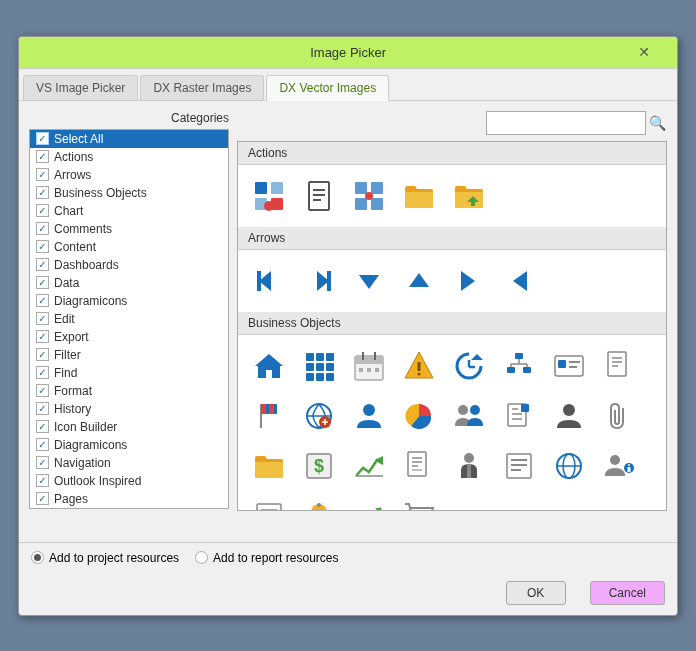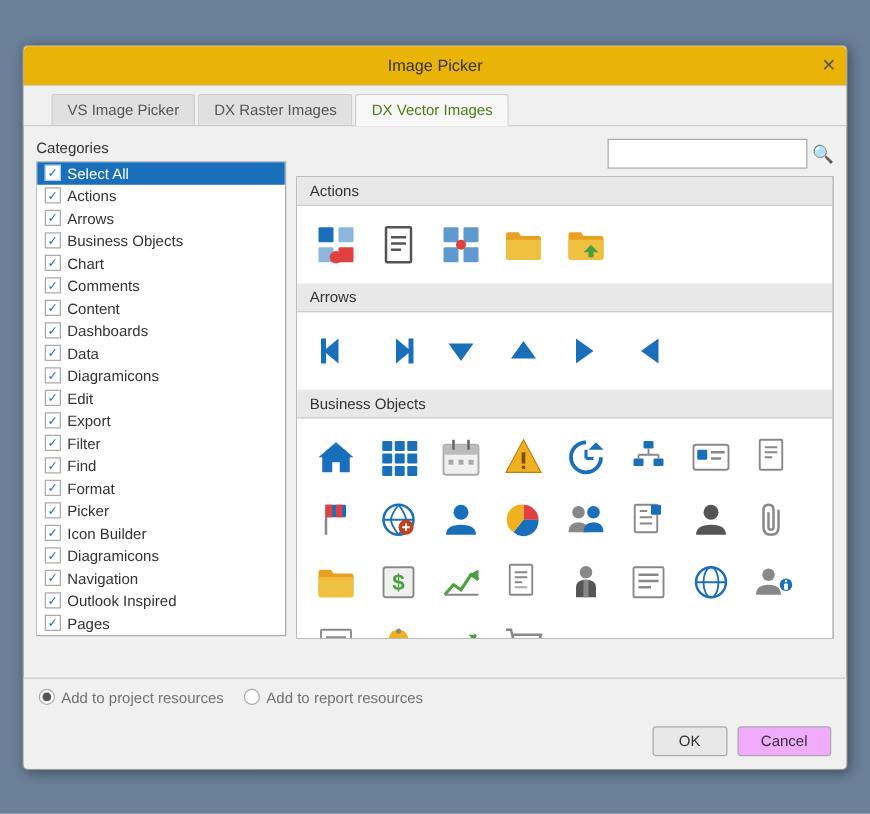--- a/index.html
+++ b/index.html
@@ -17,23 +17,23 @@
       background: #f0f0f0;
       border: 1px solid #999;
       border-radius: 4px;
       width: 660px;
       min-height: 580px;
       box-shadow: 2px 2px 10px rgba(0,0,0,0.4);
       display: flex;
       flex-direction: column;
     }
     .title-bar {
-      background: #eab308;
+      background: #bef264;
       border-bottom: 1px solid #ccc;
-      padding: 8px 4px;
+      padding: 8px 23px;
       display: flex;
       align-items: center;
       justify-content: space-between;
       border-radius: 4px 4px 0 0;
     }
     .title-text {
       flex: 1;
       text-align: center;
       font-size: 13px;
       color: #333;
@@ -42,21 +42,21 @@
       cursor: pointer;
       font-size: 14px;
       color: #555;
       background: none;
       border: none;
       padding: 0 4px;
       line-height: 1;
     }
     .tabs {
       display: flex;
-      padding: 6px 22px 0;
+      padding: 6px 4px 0;
       background: #f0f0f0;
       border-bottom: 1px solid #ccc;
       gap: 2px;
     }
     .tab {
       padding: 5px 12px;
       border: 1px solid #ccc;
       border-bottom: none;
       border-radius: 3px 3px 0 0;
       cursor: pointer;
@@ -81,20 +81,21 @@
       width: 200px;
       min-width: 200px;
       display: flex;
       flex-direction: column;
     }
     .categories-label {
       font-size: 12px;
       color: #333;
       margin-bottom: 4px;
       font-weight: normal;
+      text-align: right;
     }
     .category-list {
       border: 1px solid #aaa;
       background: #fff;
       flex: 1;
       overflow-y: auto;
       min-height: 350px;
       max-height: 380px;
     }
     .category-item {
@@ -196,21 +197,21 @@
       display: flex;
       align-items: center;
       gap: 16px;
       background: #f0f0f0;
     }
     .radio-label {
       display: flex;
       align-items: center;
       gap: 5px;
       font-size: 12px;
-      color: #737373;
+      color: #000000;
       cursor: pointer;
     }
     .radio-btn {
       width: 13px;
       height: 13px;
       border-radius: 50%;
       border: 1px solid #aaa;
       background: #fff;
       display: flex;
       align-items: center;
@@ -219,21 +220,21 @@
     .radio-btn.checked::after {
       content: '';
       width: 7px;
       height: 7px;
       border-radius: 50%;
       background: #555;
     }
     .button-row {
       display: flex;
       justify-content: flex-end;
-      gap: 8px;
+      gap: 24px;
       padding: 8px 12px 10px;
       background: #f0f0f0;
       border-radius: 0 0 4px 4px;
     }
     .btn {
       padding: 4px 18px;
       border: 1px solid #aaa;
       border-radius: 3px;
       background: #f0abfc;
       cursor: pointer;
@@ -367,21 +368,21 @@
         <div class="category-item">
           <div class="checkbox checked">
               <span style="color:#1a6fba">✓</span>
             </div>
           <span>Format</span>
         </div>
         <div class="category-item">
           <div class="checkbox checked">
               <span style="color:#1a6fba">✓</span>
             </div>
-          <span>Picker</span>
+          <span>History</span>
         </div>
         <div class="category-item">
           <div class="checkbox checked">
               <span style="color:#1a6fba">✓</span>
             </div>
           <span>Icon Builder</span>
         </div>
         <div class="category-item">
           <div class="checkbox checked">
               <span style="color:#1a6fba">✓</span>

